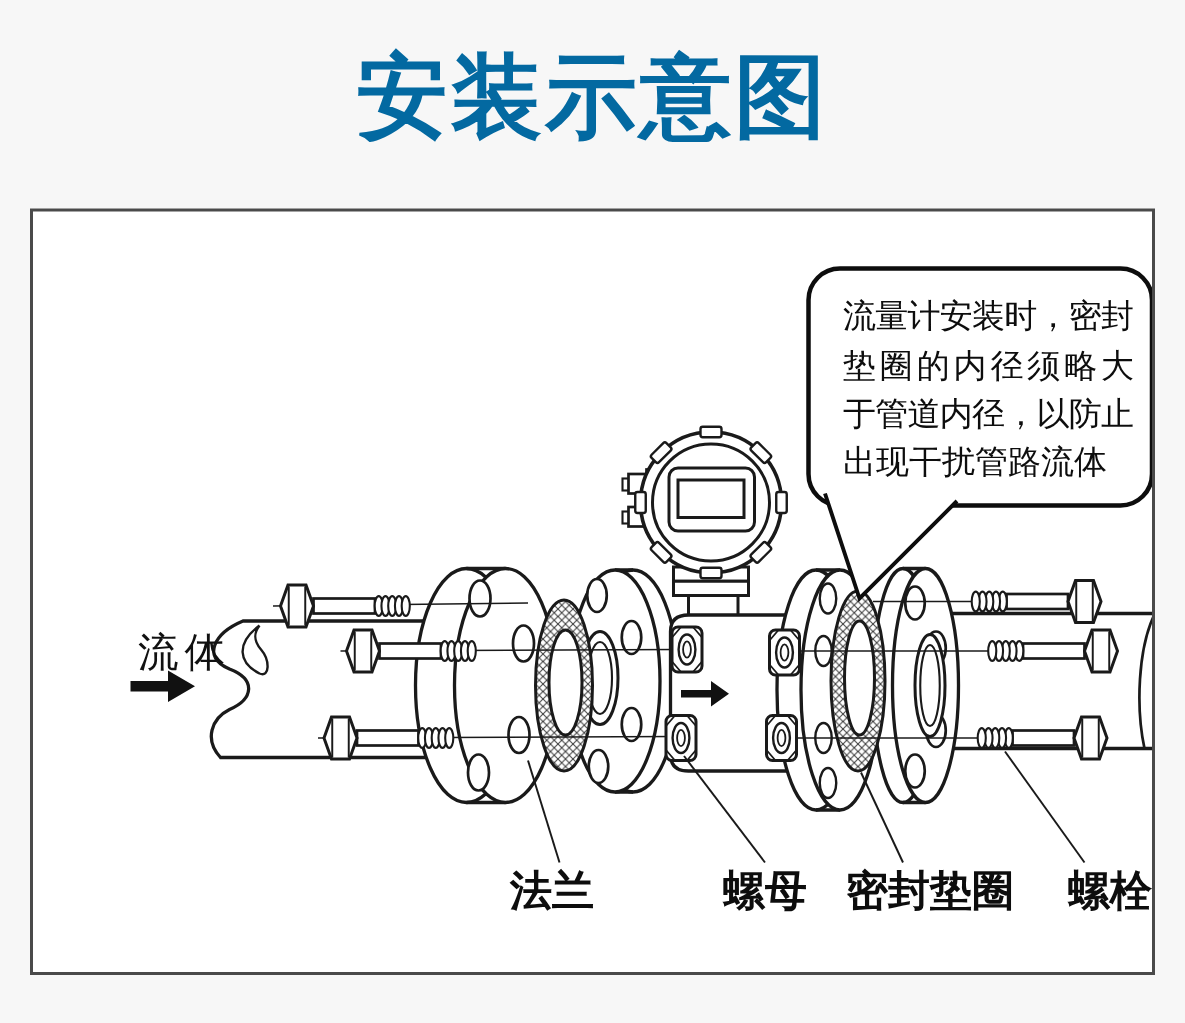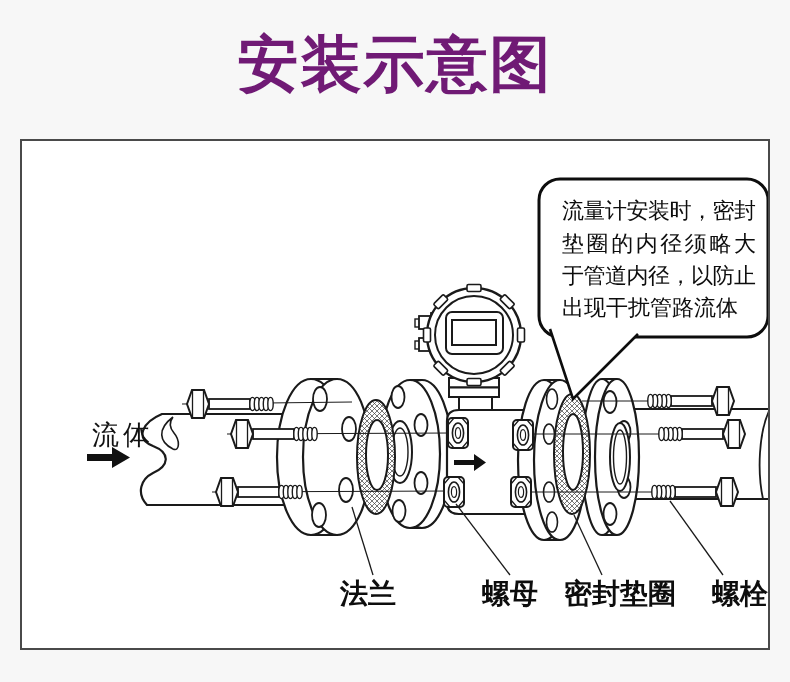--- a/index.html
+++ b/index.html
@@ -2,21 +2,21 @@
 <html><head>
 <meta charset="utf-8">
 <style>
   * { margin:0; padding:0; box-sizing:border-box; }
   html,body { width:790px; height:682px; }
   body { background:#f7f7f7; font-family:"Liberation Sans", sans-serif; overflow:hidden; }
   .stage { position:relative; width:790px; height:682px; background:#f7f7f7; }
   .page-title {
     position:absolute; top:24px; left:0; width:100%;
     text-align:center; font-size:61px; font-weight:800;
-    letter-spacing:2px; color:#701a75;
+    letter-spacing:2px; color:#0369a1;
     font-family:"Liberation Sans", sans-serif;
   }
   .panel {
     position:absolute; left:20px; top:139px;
     width:750px; height:511px;
     background:#ffffff; border:2px solid #4a4a4a;
   }
   .panel svg { display:block; width:100%; height:100%; }
   text { user-select:none; }
   .cjk-serif { font-family:"Liberation Serif", serif; }

